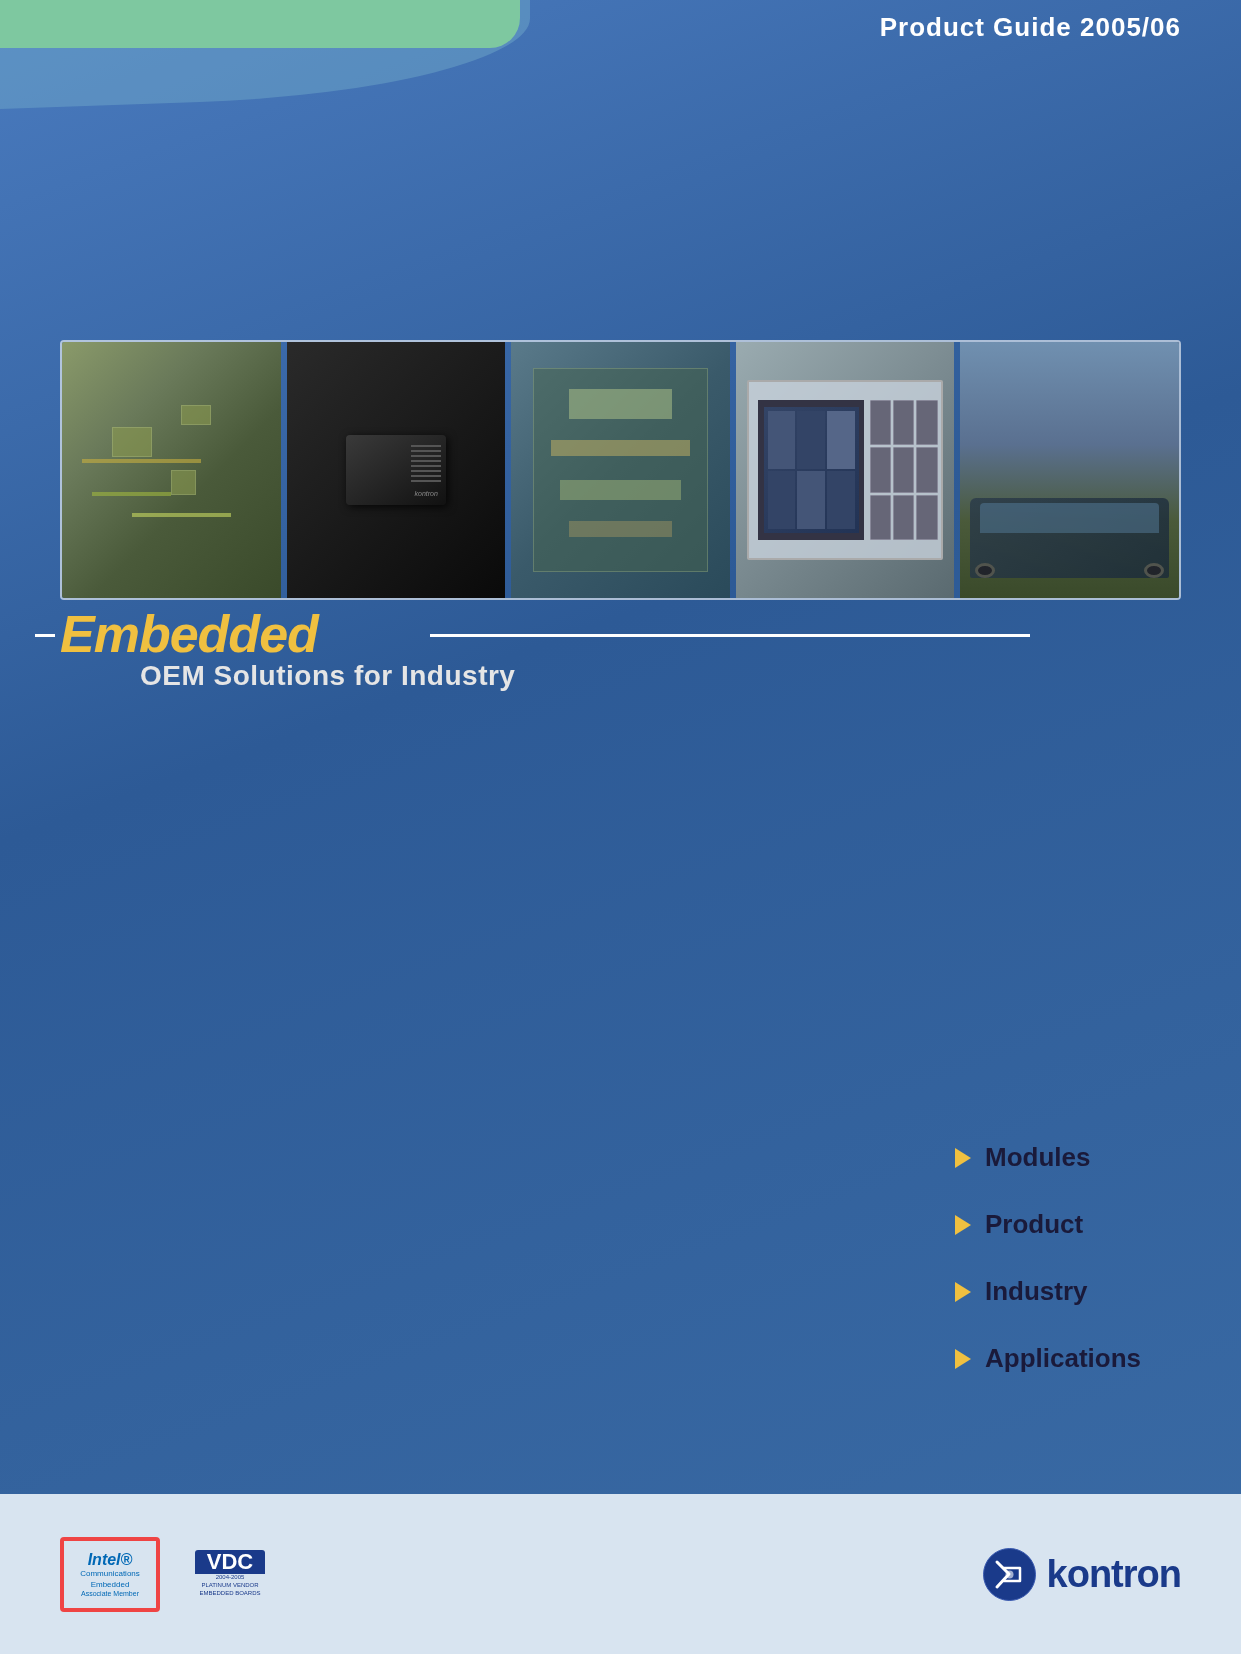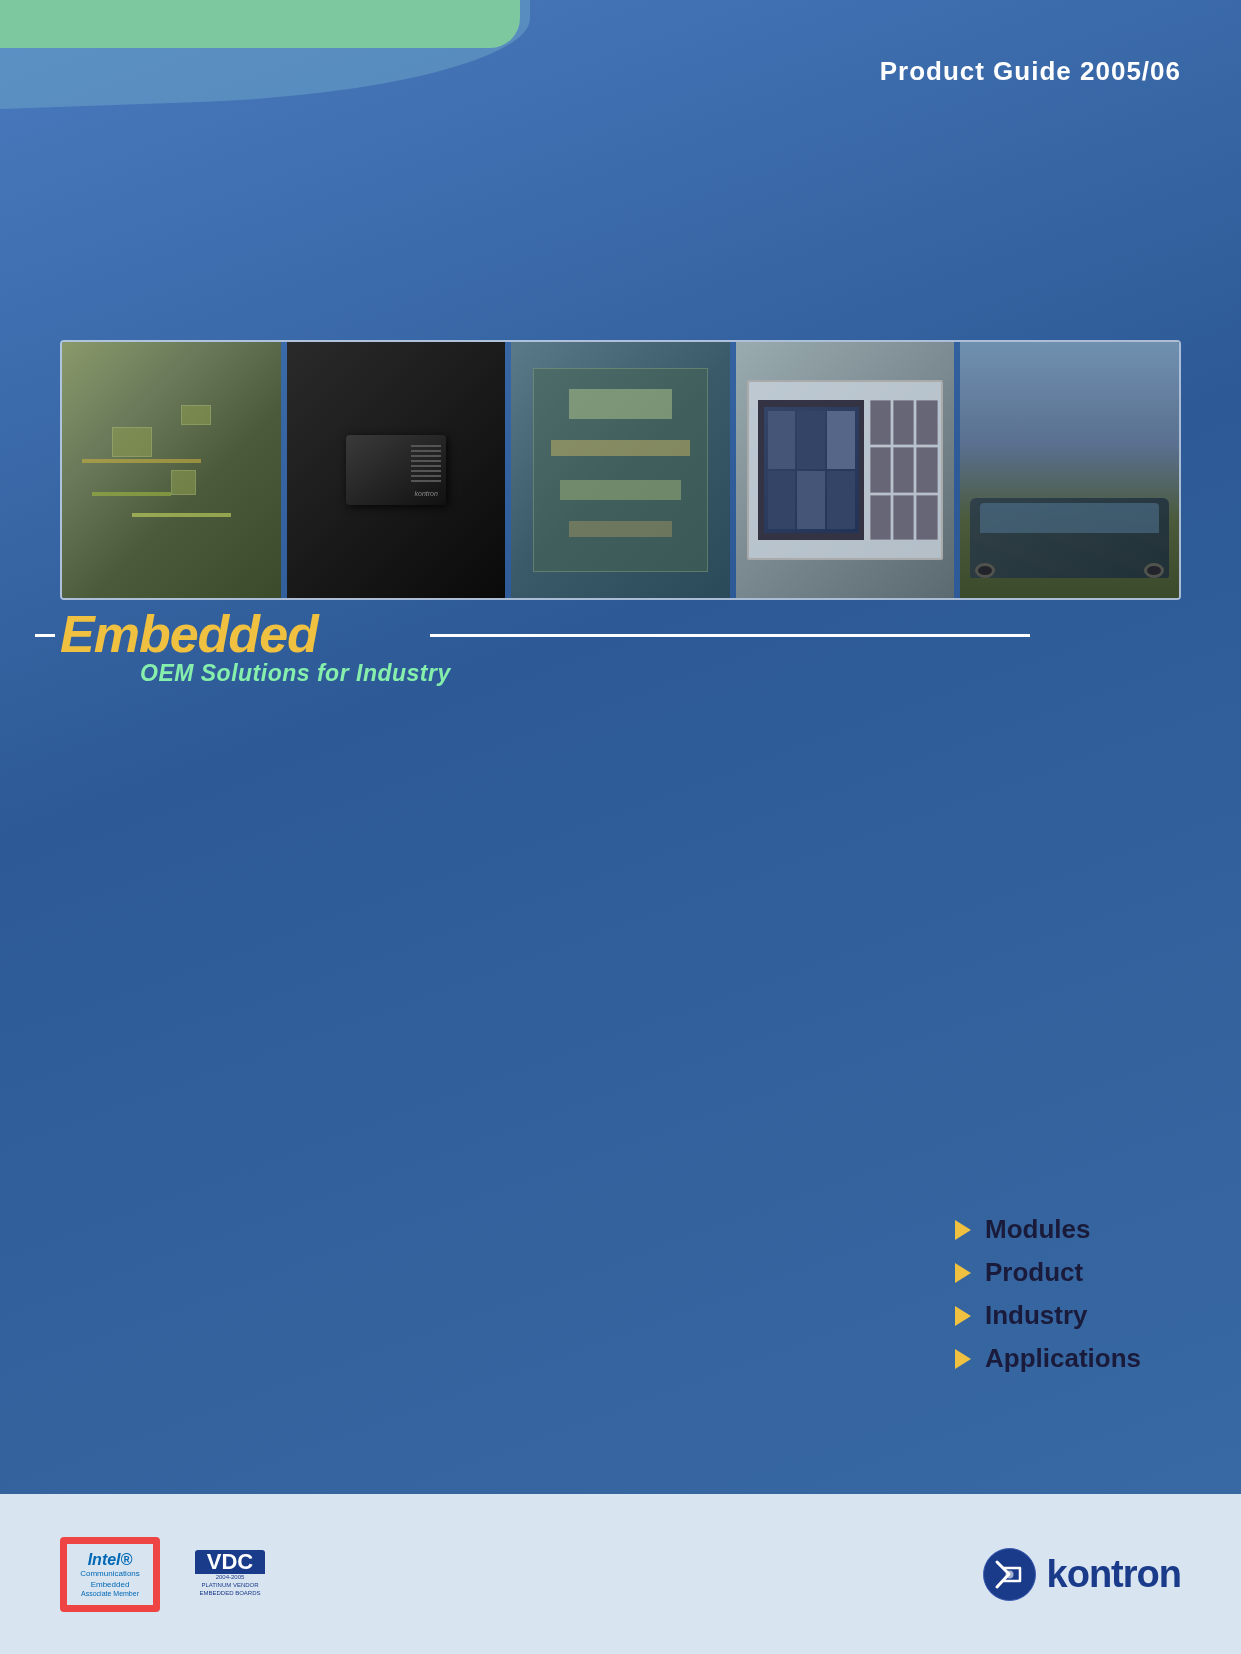--- a/index.html
+++ b/index.html
@@ -26,21 +26,20 @@
 
     
     .product-guide-title {
       position: absolute;
       top: 12px;
       right: 60px;
       color: #ffffff;
       font-size: 26px;
       font-weight: bold;
       letter-spacing: 1px;
-      margin-top: 44px;
     }
 
     
     .main-bg {
       position: absolute;
       top: 0;
       left: 0;
       width: 100%;
       height: 100%;
       background: linear-gradient(160deg, #4a7bbf 0%, #2d5a96 40%, #3a6ba5 100%);
@@ -207,35 +206,34 @@
       width: 600px;
       height: 3px;
       background: white;
     }
 
     
     .oem-subtitle {
       position: absolute;
       top: 660px;
       left: 140px;
-      color: #86efac;
-      font-size: 23px;
-      font-style: italic;
+      color: #e5e5e5;
+      font-size: 28px;
       font-weight: bold;
       letter-spacing: 0.5px;
     }
 
     
     .menu-items {
       position: absolute;
       bottom: 280px;
       right: 100px;
       display: flex;
       flex-direction: column;
-      gap: 12px;
+      gap: 36px;
     }
 
     .menu-item {
       display: flex;
       align-items: center;
       gap: 14px;
     }
 
     .menu-arrow {
       width: 0;
@@ -270,21 +268,21 @@
       display: flex;
       align-items: center;
       gap: 20px;
     }
 
     
     .intel-logo {
       display: flex;
       flex-direction: column;
       align-items: center;
-      border: 7px solid #ef4444;
+      border: 4px solid #ef4444;
       padding: 6px 4px;
       border-radius: 4px;
       width: 100px;
       height: 75px;
       justify-content: center;
     }
     .intel-text {
       color: #0068b5;
       font-size: 16px;
       font-style: italic;

